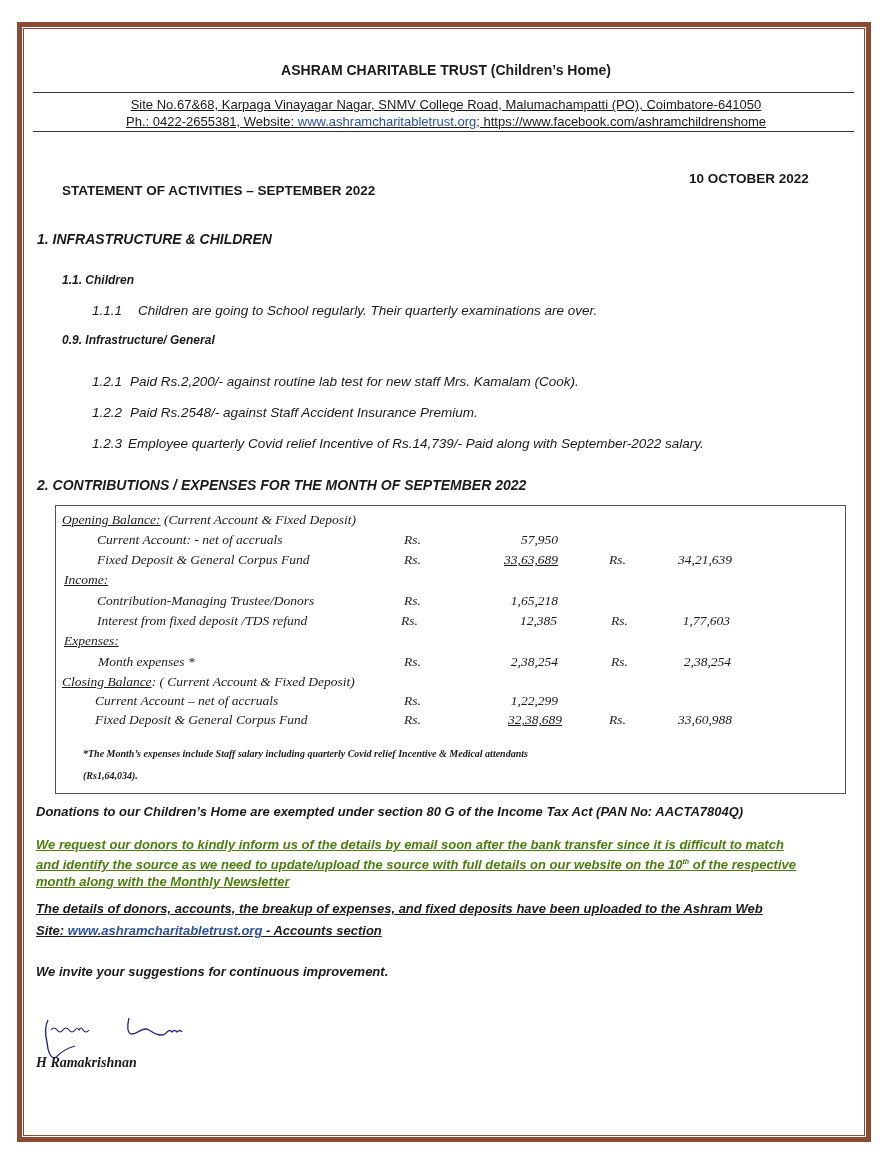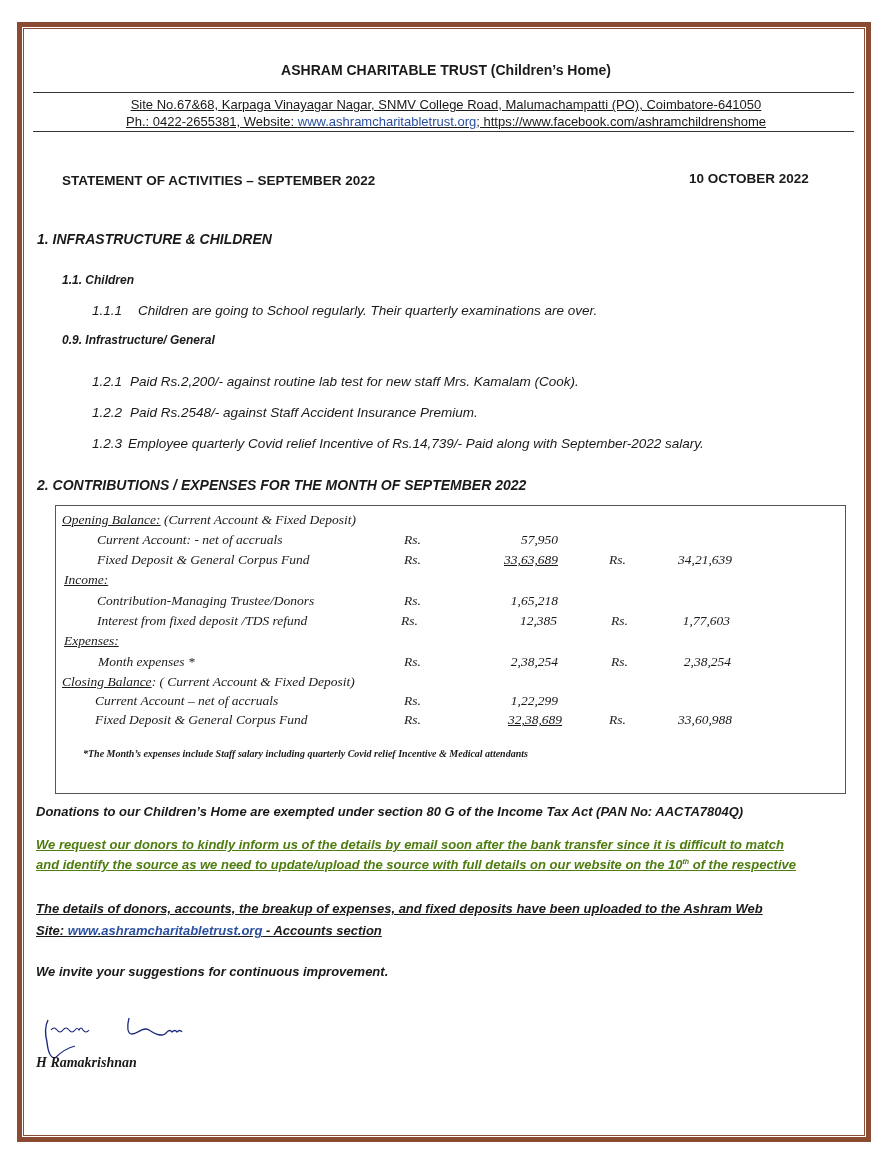--- a/index.html
+++ b/index.html
@@ -8,21 +8,21 @@
   .frame-inner { position:absolute; left:23px; top:28px; width:842px; height:1108px; border:1px solid #8b4a32; box-sizing:border-box; }
   .sans { font-family:"Liberation Sans", sans-serif; }
   .serif { font-family:"Liberation Serif", serif; }
   .abs { position:absolute; }
 
   .org-title { left:0; width:892px; top:62px; text-align:center; font-weight:bold; font-size:14px; }
   .rule { position:absolute; left:33px; width:821px; height:0; border-top:1.5px solid #333; }
   .addr { left:0; width:892px; text-align:center; font-size:13px; text-decoration:underline; line-height:17px; }
   .addr a { color:#2a4fa0; }
 
-  .stmt { top:173px; left:62px; font-weight:bold; font-size:13.5px; }
+  .stmt { top:183px; left:62px; font-weight:bold; font-size:13.5px; }
   .date { top:171px; left:689px; font-weight:bold; font-size:13.5px; }
 
   .h1 { font-weight:bold; font-style:italic; font-size:14px; }
   .h2 { font-weight:bold; font-style:italic; font-size:12px; }
   .item { font-style:italic; font-size:13.5px; }
   .item .num { display:inline-block; width:46px; }
   .item .num2 { display:inline-block; width:38px; }
 
   .acct-box { position:absolute; left:55px; top:505px; width:791px; height:289px; border:1px solid #555; box-sizing:border-box; }
   .row { position:absolute; font-style:italic; font-size:13.5px; font-family:"Liberation Serif", serif; }
@@ -111,27 +111,29 @@
 <div class="row r" style="top:693px; left:470px; width:88px;">1,22,299</div>
 
 <div class="row" style="top:712px; left:95px;">Fixed Deposit &amp; General Corpus Fund</div>
 <div class="row" style="top:712px; left:404px;">Rs.</div>
 <div class="row r u" style="top:712px; left:470px; width:92px;">32,38,689</div>
 <div class="row" style="top:712px; left:609px;">Rs.</div>
 <div class="row r" style="top:712px; left:650px; width:82px;">33,60,988</div>
 
 <div class="abs serif note" style="top:743px; left:83px; width:760px;">
   <div>*The Month’s expenses include Staff salary including quarterly Covid relief Incentive &amp; Medical attendants</div>
+  <div>(Rs1,64,034).</div>
 </div>
 
 <div class="abs sans plain-bi" style="top:804px; left:36px; font-size:13px;">Donations to our Children’s Home are exempted under section 80 G of the Income Tax Act (PAN No: AACTA7804Q)</div>
 
 <div class="abs sans blue" style="top:836px; left:36px; width:820px; font-size:13px;">
   <div>We request our donors to kindly  inform us of the details by email soon after the bank transfer since it is difficult to match</div>
   <div><span>and identify the source as we need to update/upload the source with full details on our website on  the 10</span><sup style="font-size:7px;">th</sup><span> of the respective</span></div>
+  <div>month along with the Monthly  Newsletter </div>
 </div>
 
 <div class="abs sans black-u" style="top:898px; left:36px; width:820px; font-size:13px;">
   <div>The details of donors, accounts, the breakup of expenses, and fixed deposits have been uploaded to the Ashram Web</div>
   <div><span>Site: </span><a>www.ashramcharitabletrust.org</a><span> - Accounts section</span></div>
 </div>
 
 <div class="abs sans plain-bi" style="top:964px; left:36px; font-size:13px;">We invite your suggestions for continuous improvement.</div>
 
 <svg class="abs" style="left:35px; top:1012px;" width="170" height="50" viewBox="0 0 170 50">

